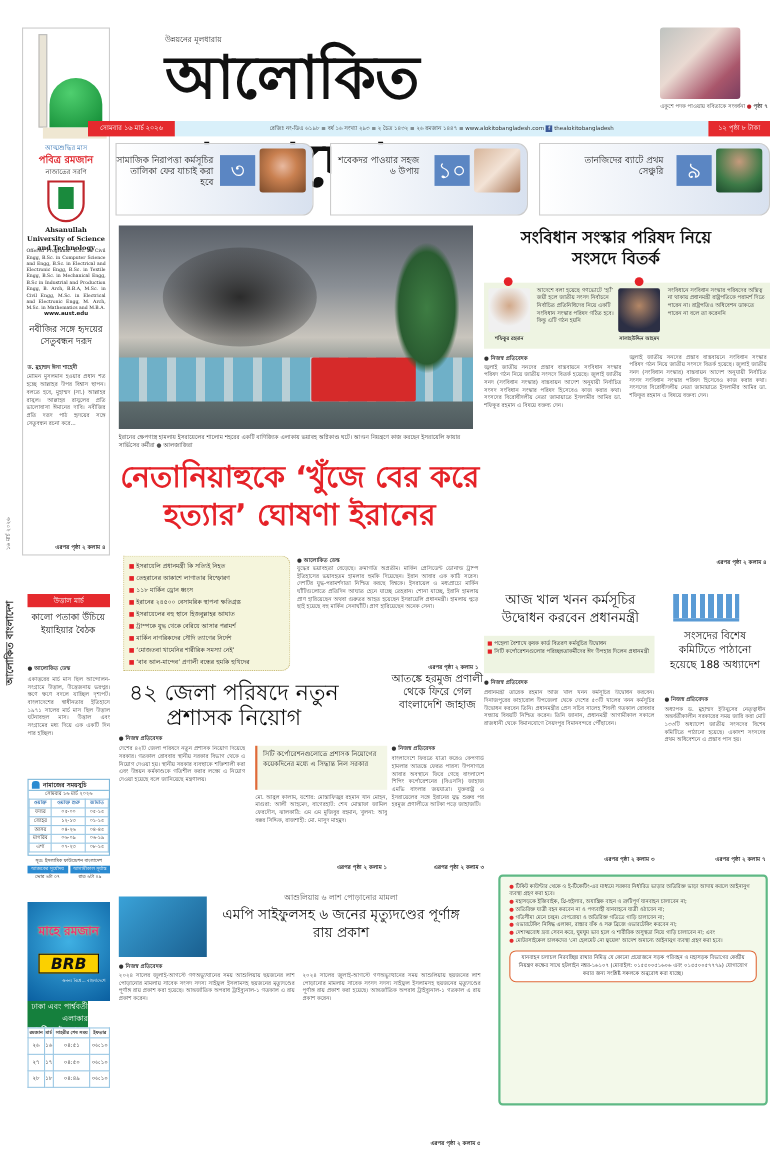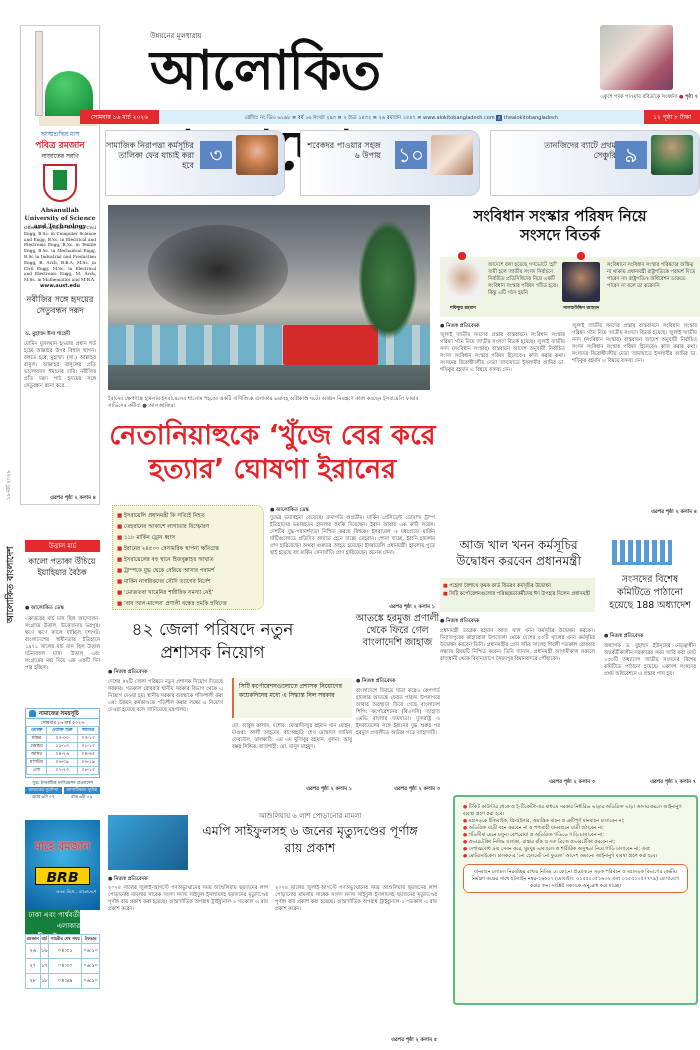--- a/index.html
+++ b/index.html
@@ -74,21 +74,21 @@
   <div class="t" style="right:90px;width:90px">সামাজিক নিরাপত্তা কর্মসূচির তালিকা ফের যাচাই করা হবে</div>
   <div class="num">৩</div>
   <div class="ph" style="background:radial-gradient(circle at 50% 40%,#e8b9a0,#c98050 40%,#7a4a2a)"></div>
 </div>
 <div class="abs teaser" style="left:300px;width:180px">
   <div class="t" style="right:98px;width:80px">শবেকদর পাওয়ার সহজ ৬ উপায়</div>
   <div class="num">১০</div>
   <div class="ph" style="background:linear-gradient(135deg,#d7b59a,#f3e3d6,#a77454)"></div>
 </div>
 <div class="abs teaser" style="left:490px;width:210px">
-  <div class="t" style="right:83px;width:80px">তানজিদের ব্যাটে প্রথম সেঞ্চুরি</div>
+  <div class="t" style="right:96px;width:80px">তানজিদের ব্যাটে প্রথম সেঞ্চুরি</div>
   <div class="num">৯</div>
   <div class="ph" style="background:radial-gradient(circle at 50% 30%,#c59a7c,#3d7a47 60%,#1c4a2c)"></div>
 </div>
 
 <div class="abs photo" style="left:108px;top:205px;width:322px;height:185px;background:linear-gradient(180deg,#5a6068 0%,#8a8f95 30%,#c9c5bd 55%,#6b7c7a 75%,#4f5a5e 100%)">
   <div class="abs" style="left:40px;top:20px;width:140px;height:90px;border-radius:50%;background:radial-gradient(#2b2b2b,rgba(60,60,60,0))"></div>
   <div class="abs" style="left:0;top:120px;width:322px;height:40px;background:repeating-linear-gradient(90deg,#6fb0c8 0 18px,#b9cfd6 18px 26px)"></div>
   <div class="abs" style="left:175px;top:120px;width:95px;height:40px;background:#d62a2a;border-radius:2px"></div>
   <div class="abs" style="left:250px;top:15px;width:60px;height:120px;background:radial-gradient(#3e7d43,#2a5c31 60%,rgba(0,0,0,0) 70%)"></div>
 </div>
@@ -110,21 +110,21 @@
     <li style="font-size:5.5px;line-height:11px"><span style="color:#e52228">■ </span><span>ট্রাম্পকে যুদ্ধ থেকে বেরিয়ে আসার পরামর্শ</span></li>
     <li style="font-size:5.5px;line-height:11px"><span style="color:#e52228">■ </span><span>মার্কিন নাগরিকদের সৌদি ত্যাগের নির্দেশ</span></li>
     <li style="font-size:5.5px;line-height:11px"><span style="color:#e52228">■ </span><span>‘মোজতবা খামেনির শারীরিক সমস্যা নেই’</span></li>
     <li style="font-size:5.5px;line-height:11px"><span style="color:#e52228">■ </span><span>‘বাব আল-মান্দেব’ প্রণালী বন্ধের হুমকি হুথিদের</span></li>
   </ul>
 </div>
 <div class="abs byl" style="left:270px;top:506px;width:165px"><span>● </span><span>আলোকিত ডেস্ক</span></div>
 <div class="abs txt" style="left:270px;top:514px;width:165px;height:88px">যুদ্ধের ভয়াবহতা বেড়েছে। ক্রমাগতি অপ্রতীম। মার্কিন প্রেসিডেন্ট ডোনাল্ড ট্রাম্প ইতিহাসের ভয়াবহতম হামলার হুমকি দিয়েছেন। ইরান আবার এক কাঠি সরেস। দেশটির যুদ্ধ-পরামর্শদাতা নিশ্চিত করছে বিশ্বকে। ইসরায়েল ও মধ্যপ্রাচ্যে মার্কিন ঘাঁটিগুলোতে প্রতিদিন আঘাত হেনে যাচ্ছে তেহরান। শোনা যাচ্ছে, ইরানি হামলায় প্রাণ হারিয়েছেন অথবা গুরুতর আহত হয়েছেন ইসরায়েলি প্রধানমন্ত্রী। হামলায় পুড়ে ছাই হয়েছে বহু মার্কিন সেনাঘাঁটি। প্রাণ হারিয়েছেন অনেক সেনা।</div>
 <div class="abs cont" style="left:270px;top:603px;width:165px">এরপর পৃষ্ঠা ২ কলাম ১</div>
 
-<div class="abs hl" style="left:110px;top:618px;width:205px;font-size:17px;line-height:23px">৪২ জেলা পরিষদে নতুন প্রশাসক নিয়োগ</div>
+<div class="abs hl" style="left:110px;top:618px;width:205px;font-size:20px;line-height:23px">৪২ জেলা পরিষদে নতুন প্রশাসক নিয়োগ</div>
 <div class="abs byl" style="left:108px;top:668px;width:115px"><span>● </span><span>নিজস্ব প্রতিবেদক</span></div>
 <div class="abs txt" style="left:108px;top:678px;width:115px;height:108px">দেশের ৪২টি জেলা পরিষদে নতুন প্রশাসক নিয়োগ দিয়েছে সরকার। গতকাল রোববার স্থানীয় সরকার বিভাগ থেকে এ নিয়োগ দেওয়া হয়। স্থানীয় সরকার ব্যবস্থাকে শক্তিশালী করা এবং উন্নয়ন কর্মকাণ্ডকে গতিশীল করার লক্ষ্যে এ নিয়োগ দেওয়া হয়েছে বলে জানিয়েছে মন্ত্রণালয়।</div>
 <div class="abs" style="left:232px;top:678px;width:120px;height:40px;background:#f3f6e6;border-left:2px solid #e06a3a;padding:3px 5px;font-size:6px;line-height:9px;color:#222">সিটি কর্পোরেশনগুলোতে প্রশাসক নিয়োগের কয়েকদিনের মধ্যে এ সিদ্ধান্ত নিল সরকার</div>
 <div class="abs txt" style="left:232px;top:722px;width:120px;height:60px">মো. আবুল কালাম, যশোর: মোস্তাফিজুর রহমান খান মোহন, মাগুরা: আলী আহমেদ, বাগেরহাট: শেখ মোস্তাফা জামিল ফেরদৌস, ঝালকাঠি: এম এম মুজিবুর রহমান, খুলনা: আবু বক্কর সিদ্দিক, রাজশাহী: মো. মাসুদ মাহমুদ।</div>
 <div class="abs cont" style="left:232px;top:785px;width:120px">এরপর পৃষ্ঠা ২ কলাম ১</div>
 
 <div class="abs hl" style="left:355px;top:612px;width:85px;font-size:9.5px;line-height:12px">আতঙ্কে হরমুজ প্রণালী থেকে ফিরে গেল বাংলাদেশি জাহাজ</div>
 <div class="abs byl" style="left:356px;top:677px;width:84px"><span>● </span><span>নিজস্ব প্রতিবেদক</span></div>
 <div class="abs txt" style="left:356px;top:687px;width:84px;height:95px">বাংলাদেশে ফিরতে যাত্রা করেও কেপগার্ড হামলার আতঙ্কে ফেরত পারস্য উপসাগরে আবার অবস্থানে ফিরে গেছে বাংলাদেশ শিপিং কর্পোরেশনের (বিএসসি) জাহাজ এমভি বাংলার জয়যাত্রা। যুক্তরাষ্ট্র ও ইসরায়েলের সঙ্গে ইরানের যুদ্ধ শুরুর পর হরমুজ প্রণালীতে আটকা পড়ে জাহাজটি।</div>
 <div class="abs cont" style="left:356px;top:785px;width:84px">এরপর পৃষ্ঠা ২ কলাম ৩</div>

